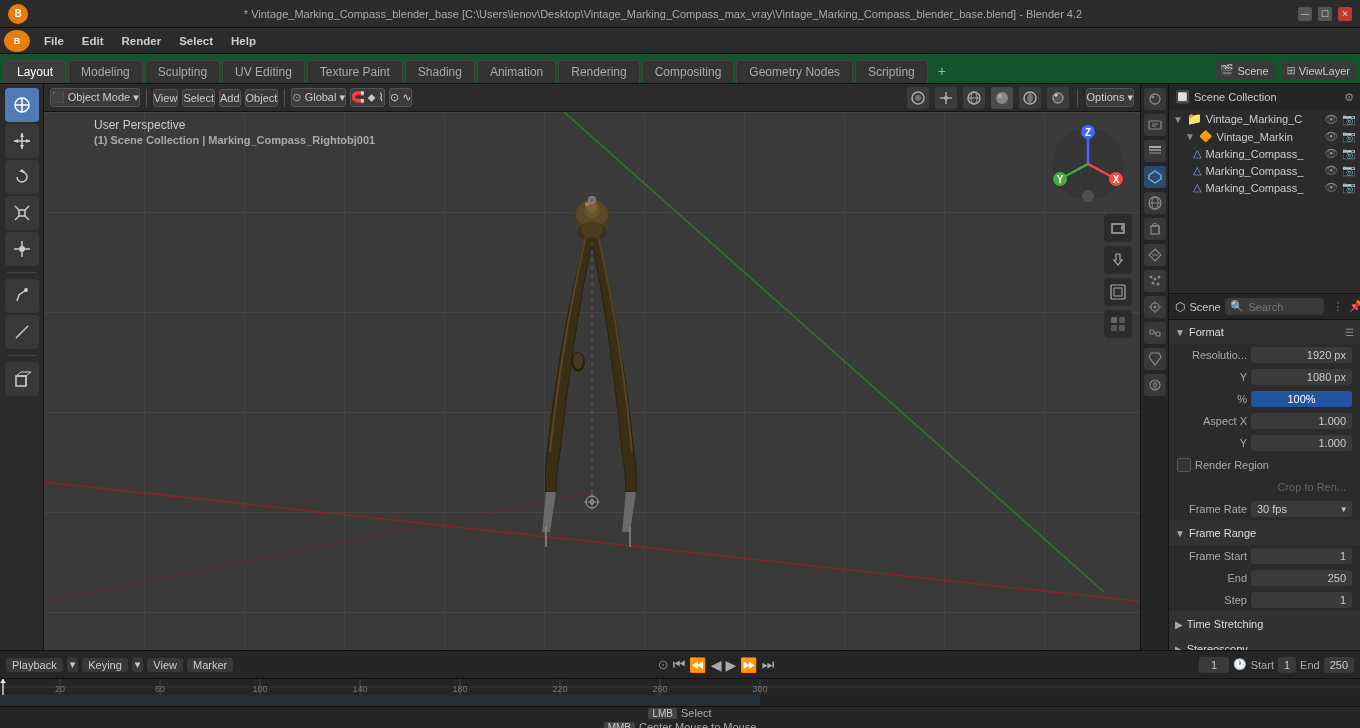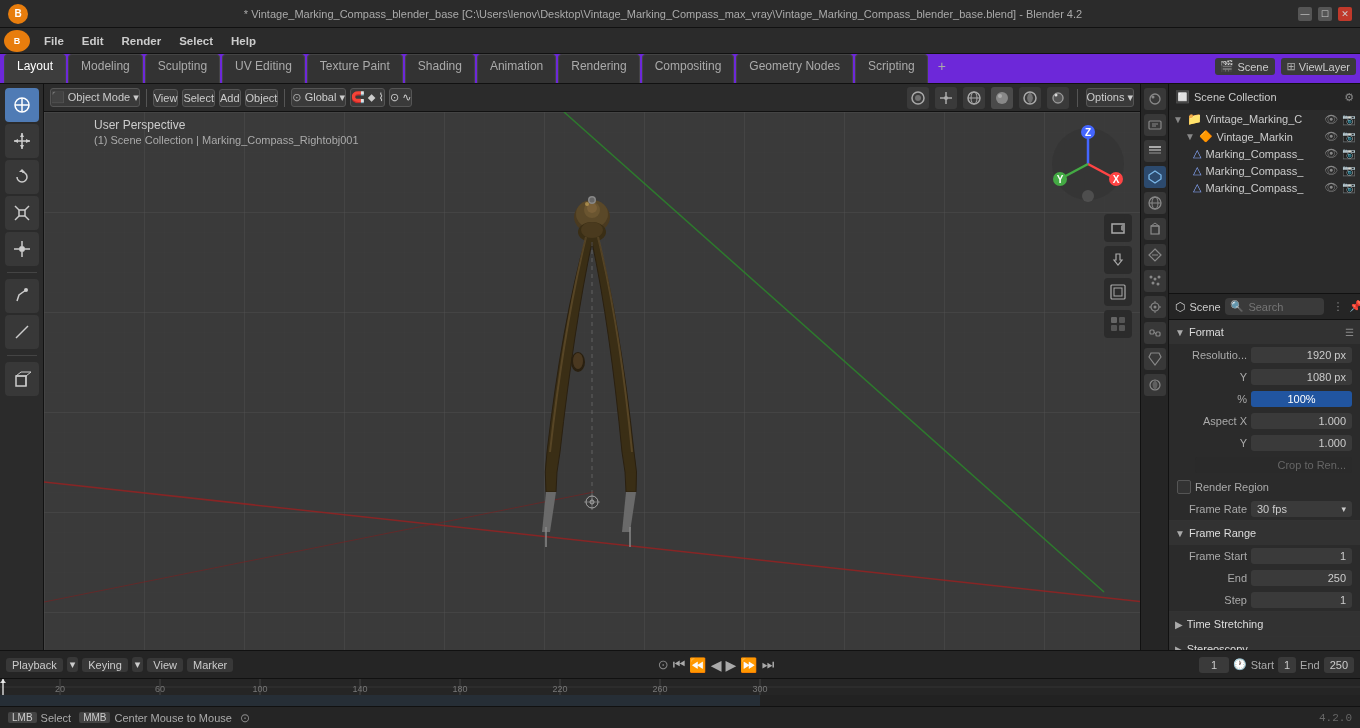--- a/index.html
+++ b/index.html
@@ -55,22 +55,23 @@
       font-size: 11.5px;
       color: #ccc;
       cursor: pointer;
       border-radius: 3px;
       font-weight: bold;
     }
 
     
     #workspace-tabs {
       height: 30px;
-      background: #6d28d9;
-      display: flex;
+      background: #14532d;
+      display: flex;
+      align-items: flex-end;
       padding: 0 4px;
       border-bottom: 1px solid #111;
     }
     .ws-tab {
       padding: 4px 12px;
       font-size: 12px;
       color: #aaa;
       cursor: pointer;
       border-radius: 4px 4px 0 0;
       background: #333;
@@ -397,23 +398,24 @@
     }
 
     
     #statusbar {
       height: 22px;
       background: #252525;
       border-top: 1px solid #111;
       display: flex;
       align-items: center;
       padding: 0 8px;
-      gap: 8px;
+      gap: 2px;
       font-size: 11px;
       color: #aaa;
+      flex-direction: column;
     }
     .status-item {
       display: flex;
       align-items: center;
       gap: 4px;
     }
     .status-key {
       background: #444;
       border-radius: 2px;
       padding: 0 4px;
@@ -750,21 +752,21 @@
             <rect x="1" y="1" width="6" height="6" fill="#666" rx="1"></rect>
             <rect x="9" y="1" width="6" height="6" fill="#555" rx="1"></rect>
             <rect x="1" y="9" width="6" height="6" fill="#555" rx="1"></rect>
             <rect x="9" y="9" width="6" height="6" fill="#555" rx="1"></rect>
           </svg>
       </div>
     </div>
 
     <div id="viewport-info">
       <div style="font-size:12px;color:#ccc;">User Perspective</div>
-      <div style="font-size:11px;color:#aaa;margin-top:2px;">(1) Scene Collection | Marking_Compass_Rightobj001</div>
+      <div style="font-size:11px;color:#aaa;margin-top:2px;font-weight:bold;">(1) Scene Collection | Marking_Compass_Rightobj001</div>
     </div>
   </div>
 
   <div id="right-container">
 
     <div id="prop-icons">
       <div class="prop-icon-btn" title="Render">
         <svg width="14" height="14" viewBox="0 0 14 14">
             <circle cx="7" cy="7" r="5" fill="none" stroke="#888" stroke-width="1.3"></circle>
             <circle cx="5" cy="5" r="1.5" fill="#888"></circle>
@@ -928,26 +930,26 @@
             <span class="prop-label">Aspect X</span>
             <div class="prop-value">1.000</div>
           </div>
 
           <div class="prop-row">
             <span class="prop-label">Y</span>
             <div class="prop-value">1.000</div>
           </div>
 
           <div class="prop-row">
+            <div class="cb-box"></div>
+            <span style="font-size:11px;color:#aaa;">Render Region</span>
+          </div>
+          <div class="prop-row">
             <div style="width:14px;"></div>
             <div class="prop-value prop-muted" style="background:#2a2a2a;">Crop to Ren...</div>
-          </div>
-          <div class="prop-row">
-            <div class="cb-box"></div>
-            <span style="font-size:11px;color:#aaa;">Render Region</span>
           </div>
 
           <div class="prop-row">
             <span class="prop-label">Frame Rate</span>
             <div class="prop-select">
               <span>30 fps</span>
               <span style="font-size:9px;">▾</span>
             </div>
           </div>
         </div>

